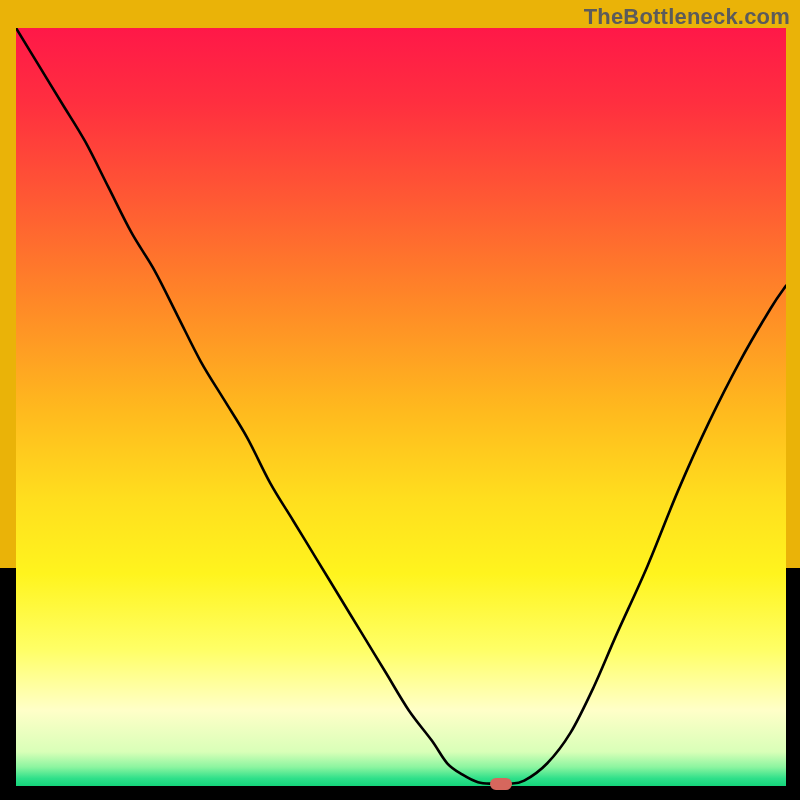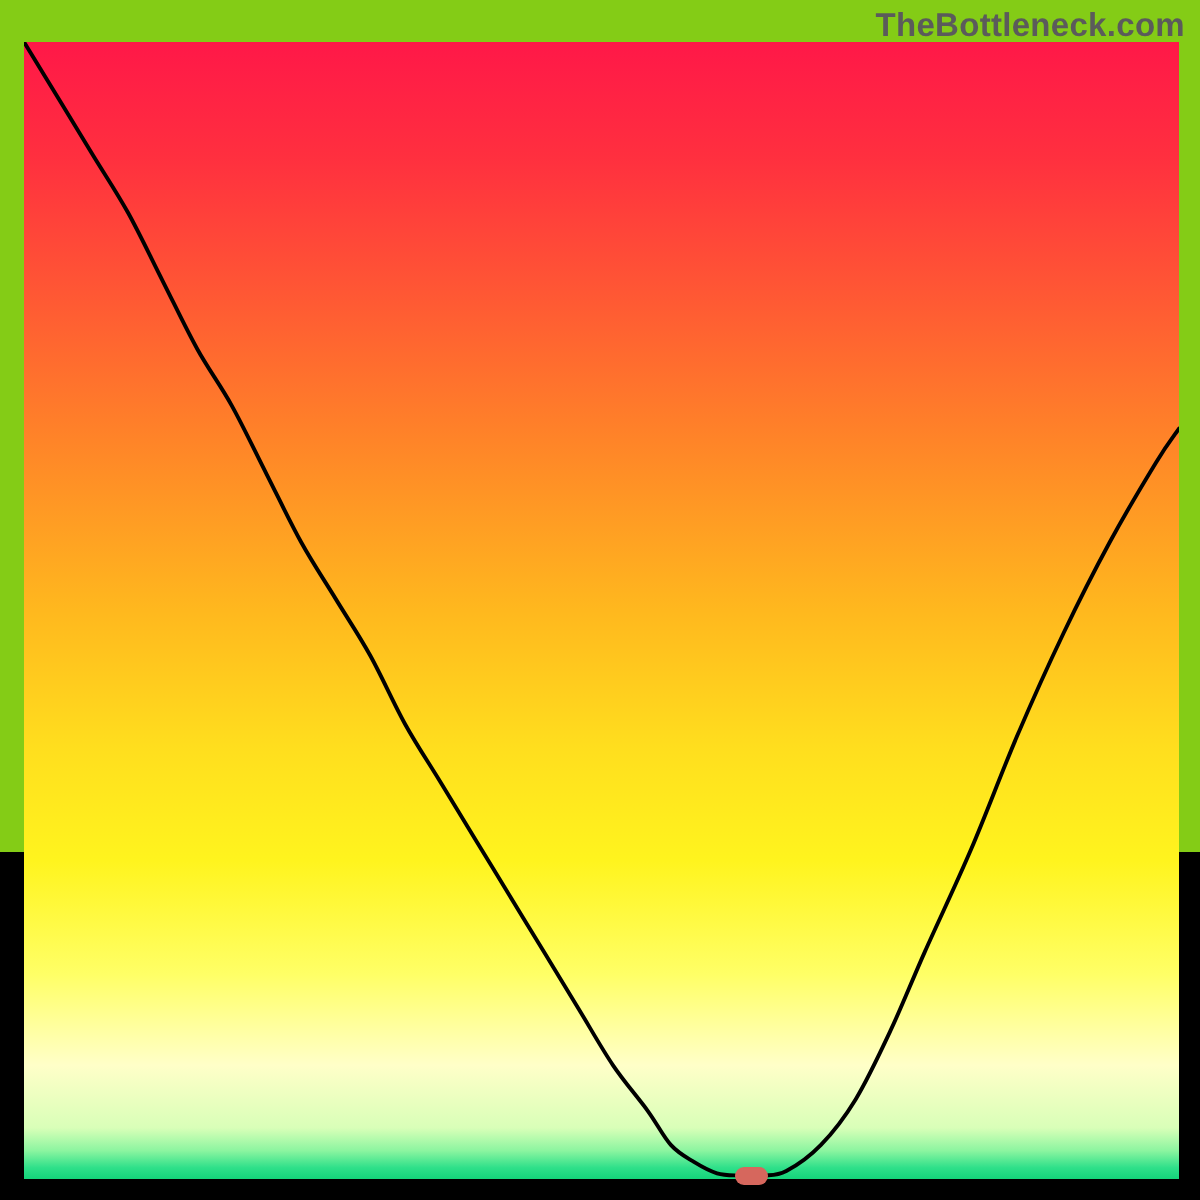--- a/index.html
+++ b/index.html
@@ -8,21 +8,21 @@
     width: 800px;
     height: 800px;
     background: #000;
     overflow: hidden;
     font-family: Arial, Helvetica, sans-serif;
   }
   .frame {
     position: relative;
     width: 800px;
     height: 568px;
-    background: #84cc16;
+    background: #eab308;
   }
   .watermark {
     position: absolute;
     top: 4px;
     right: 10px;
     font-size: 22px;
     font-weight: 600;
     color: #5b5b5b;
     letter-spacing: 0.2px;
     z-index: 5;

